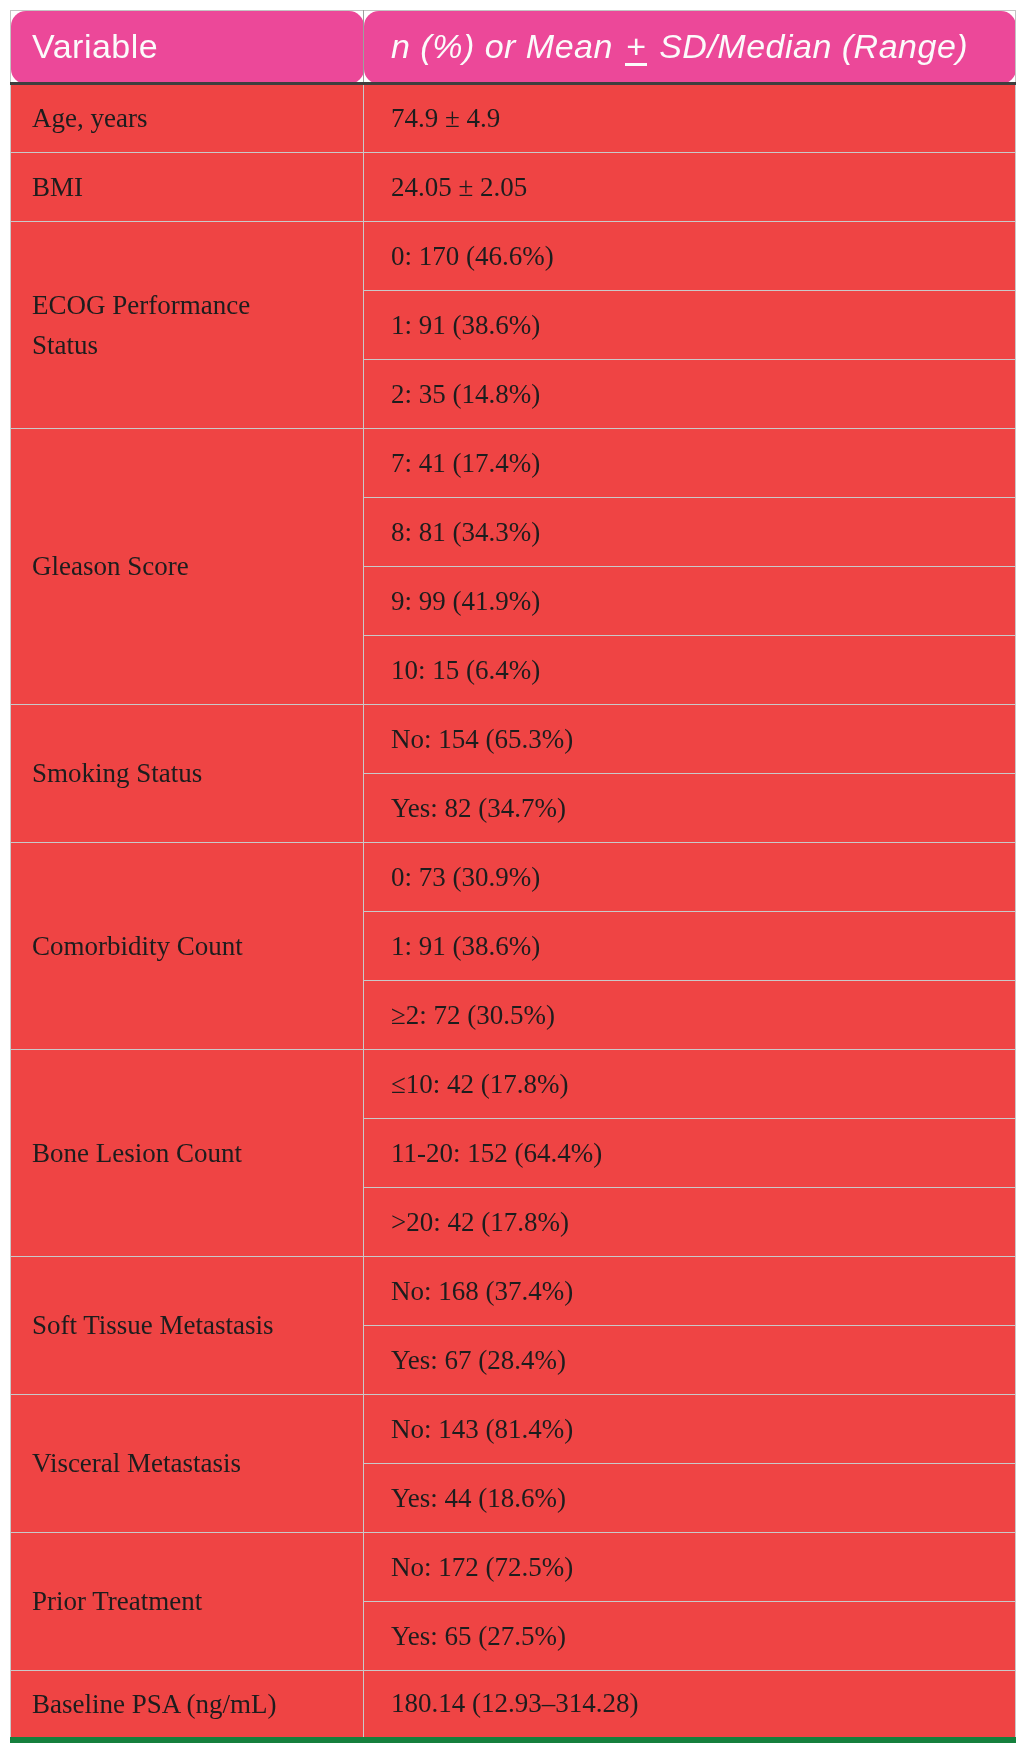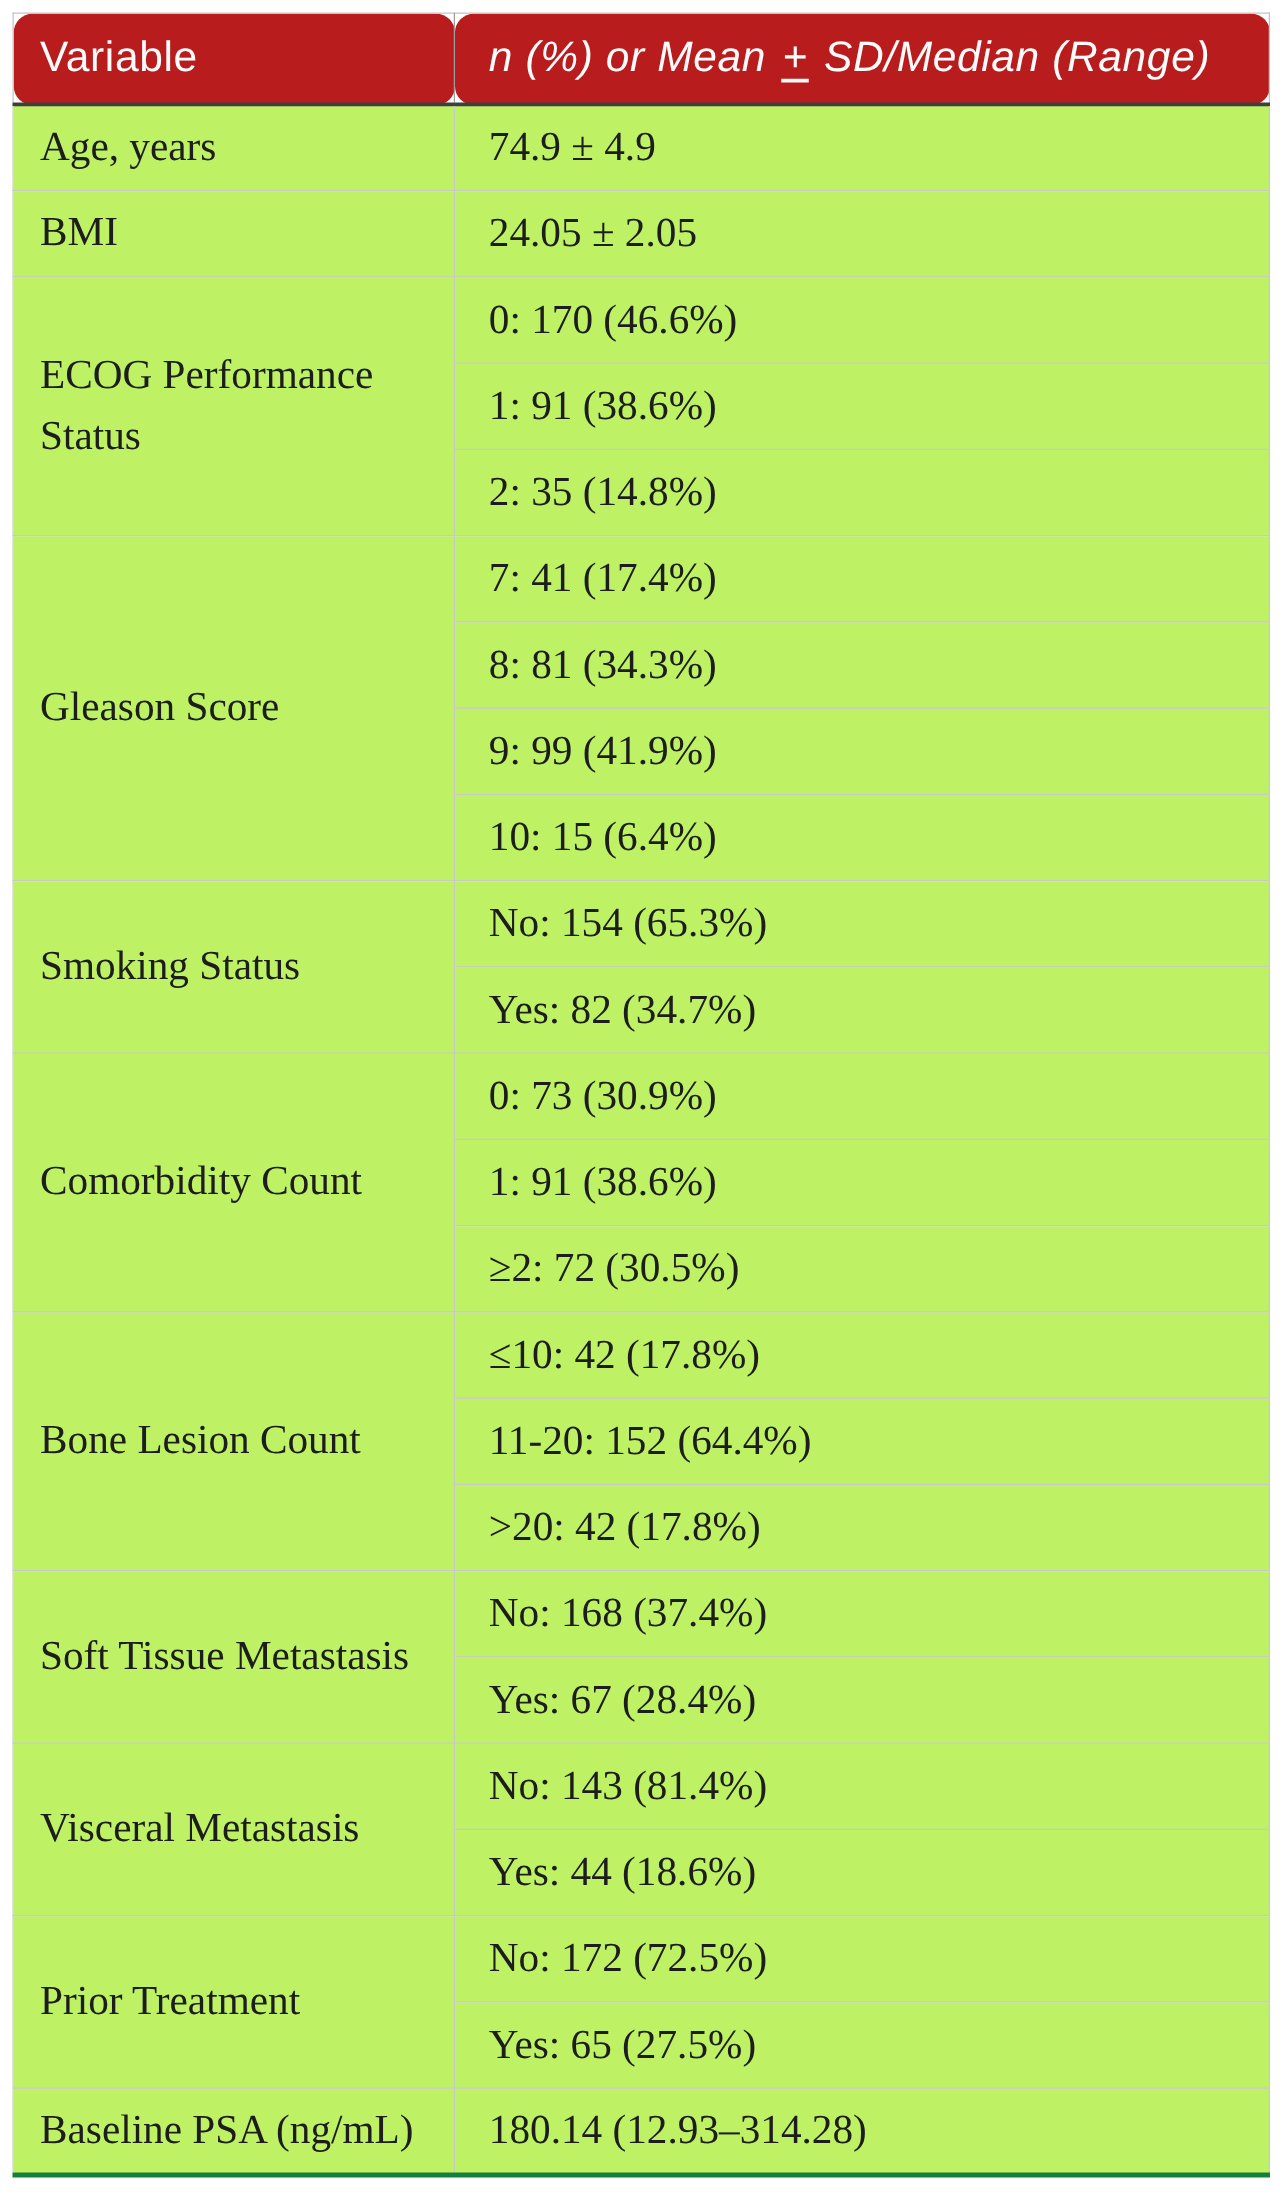--- a/index.html
+++ b/index.html
@@ -20,21 +20,21 @@
     border-collapse: collapse;
     table-layout: fixed;
     width: 1005px;
     border: 1px solid #c3c3c3;
   }
   col.c1 { width: 353px; }
   col.c2 { width: 652px; }
 
   thead tr { height: 73px; }
   th {
-    background: #b91c1c;
+    background: #ec4899;
     color: #fbfbfb;
     font-family: "Liberation Sans", sans-serif;
     font-size: 34px;
     font-weight: normal;
     letter-spacing: 0.5px;
     text-align: left;
     vertical-align: middle;
     padding: 0 12px 0 21px;
     border-bottom: 3px solid #3e3e3e;
     border-radius: 15px;
@@ -48,34 +48,34 @@
     display: inline-block;
     border-bottom: 3px solid #fbfbfb;
     line-height: 0.9;
     padding: 0 1px 1px 1px;
     margin: 0 2px;
   }
 
   tbody tr { height: 69px; }
   td {
     border: 1px solid #c9c9c9;
-    font-size: 33px;
+    font-size: 27px;
     color: #1d1d1d;
     vertical-align: middle;
-    background: #bef264;
+    background: #ef4444;
   }
   td.label {
     padding: 0 14px 0 21px;
     white-space: pre-line;
     line-height: 1.5;
   }
   td.val {
     padding: 0 14px 0 27px;
   }
-  tbody tr.last td { border-bottom: 4px solid #15803d; }
+  tbody tr.last td { border-bottom: 6px solid #15803d; }
 </style>
 </head>
 <body>
 
 <div class="table-wrap">
   <table class="char-table">
     <colgroup>
         <col class="c1">
         <col class="c2">
       </colgroup>

